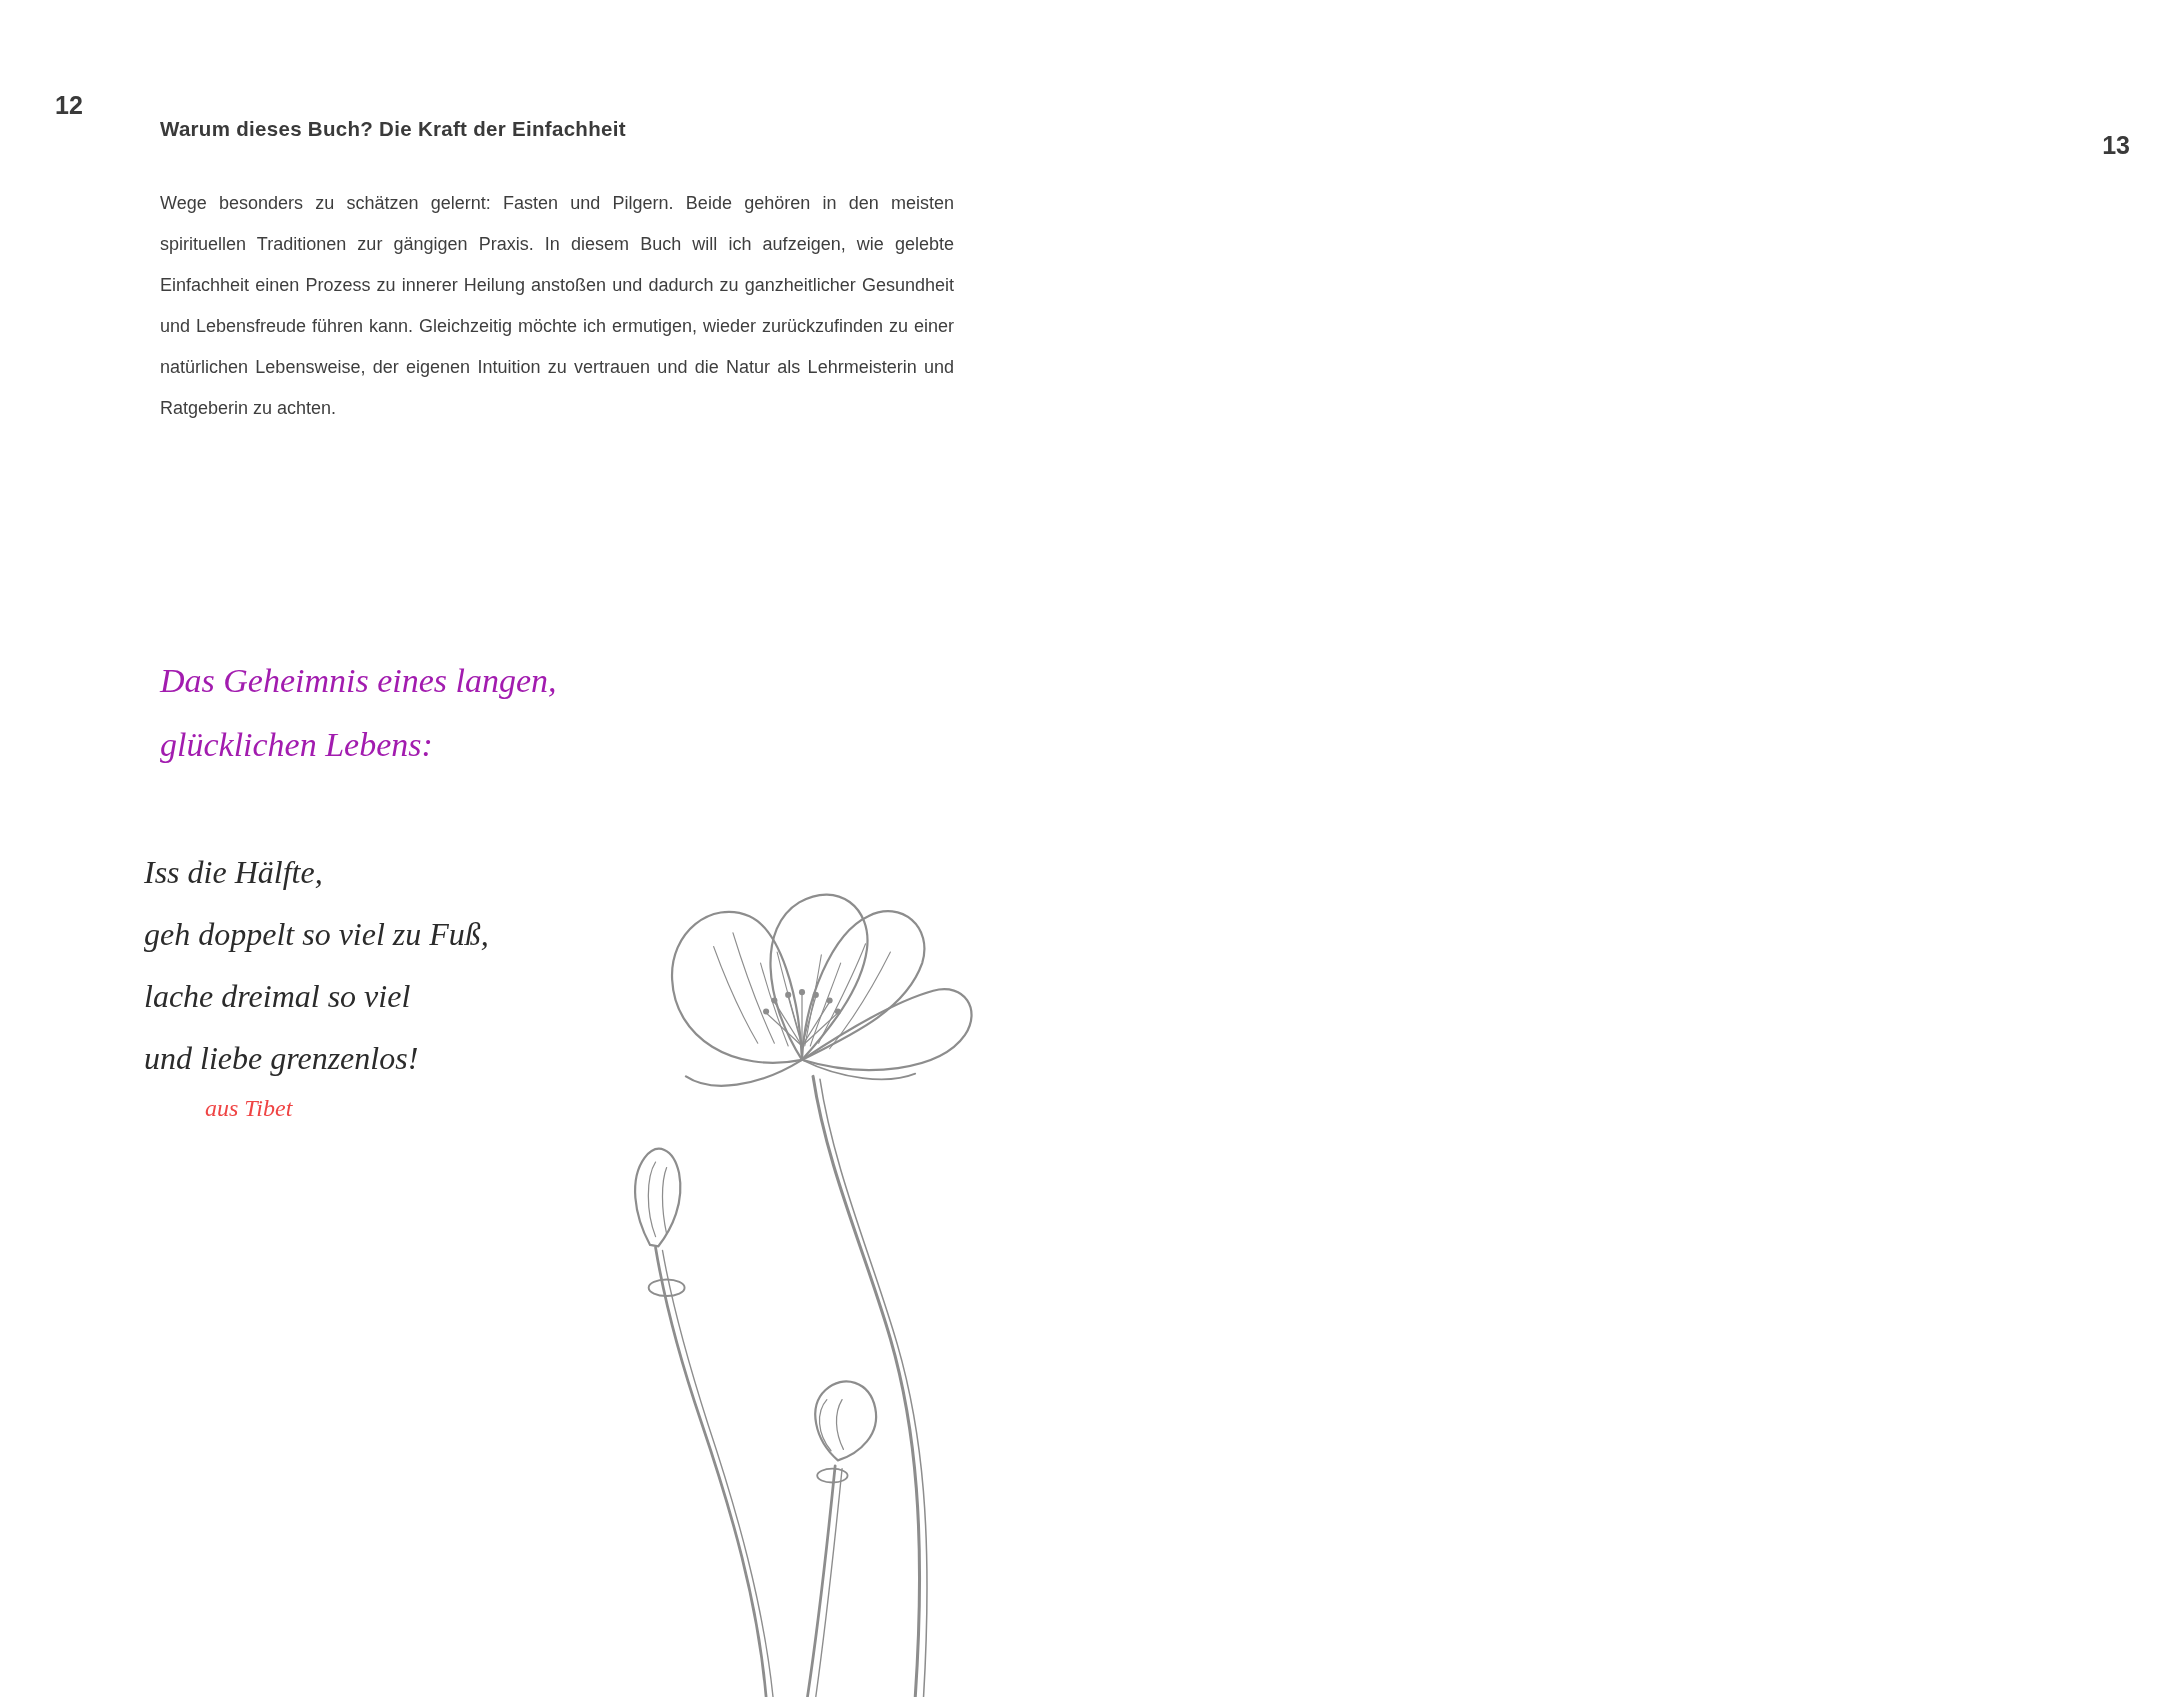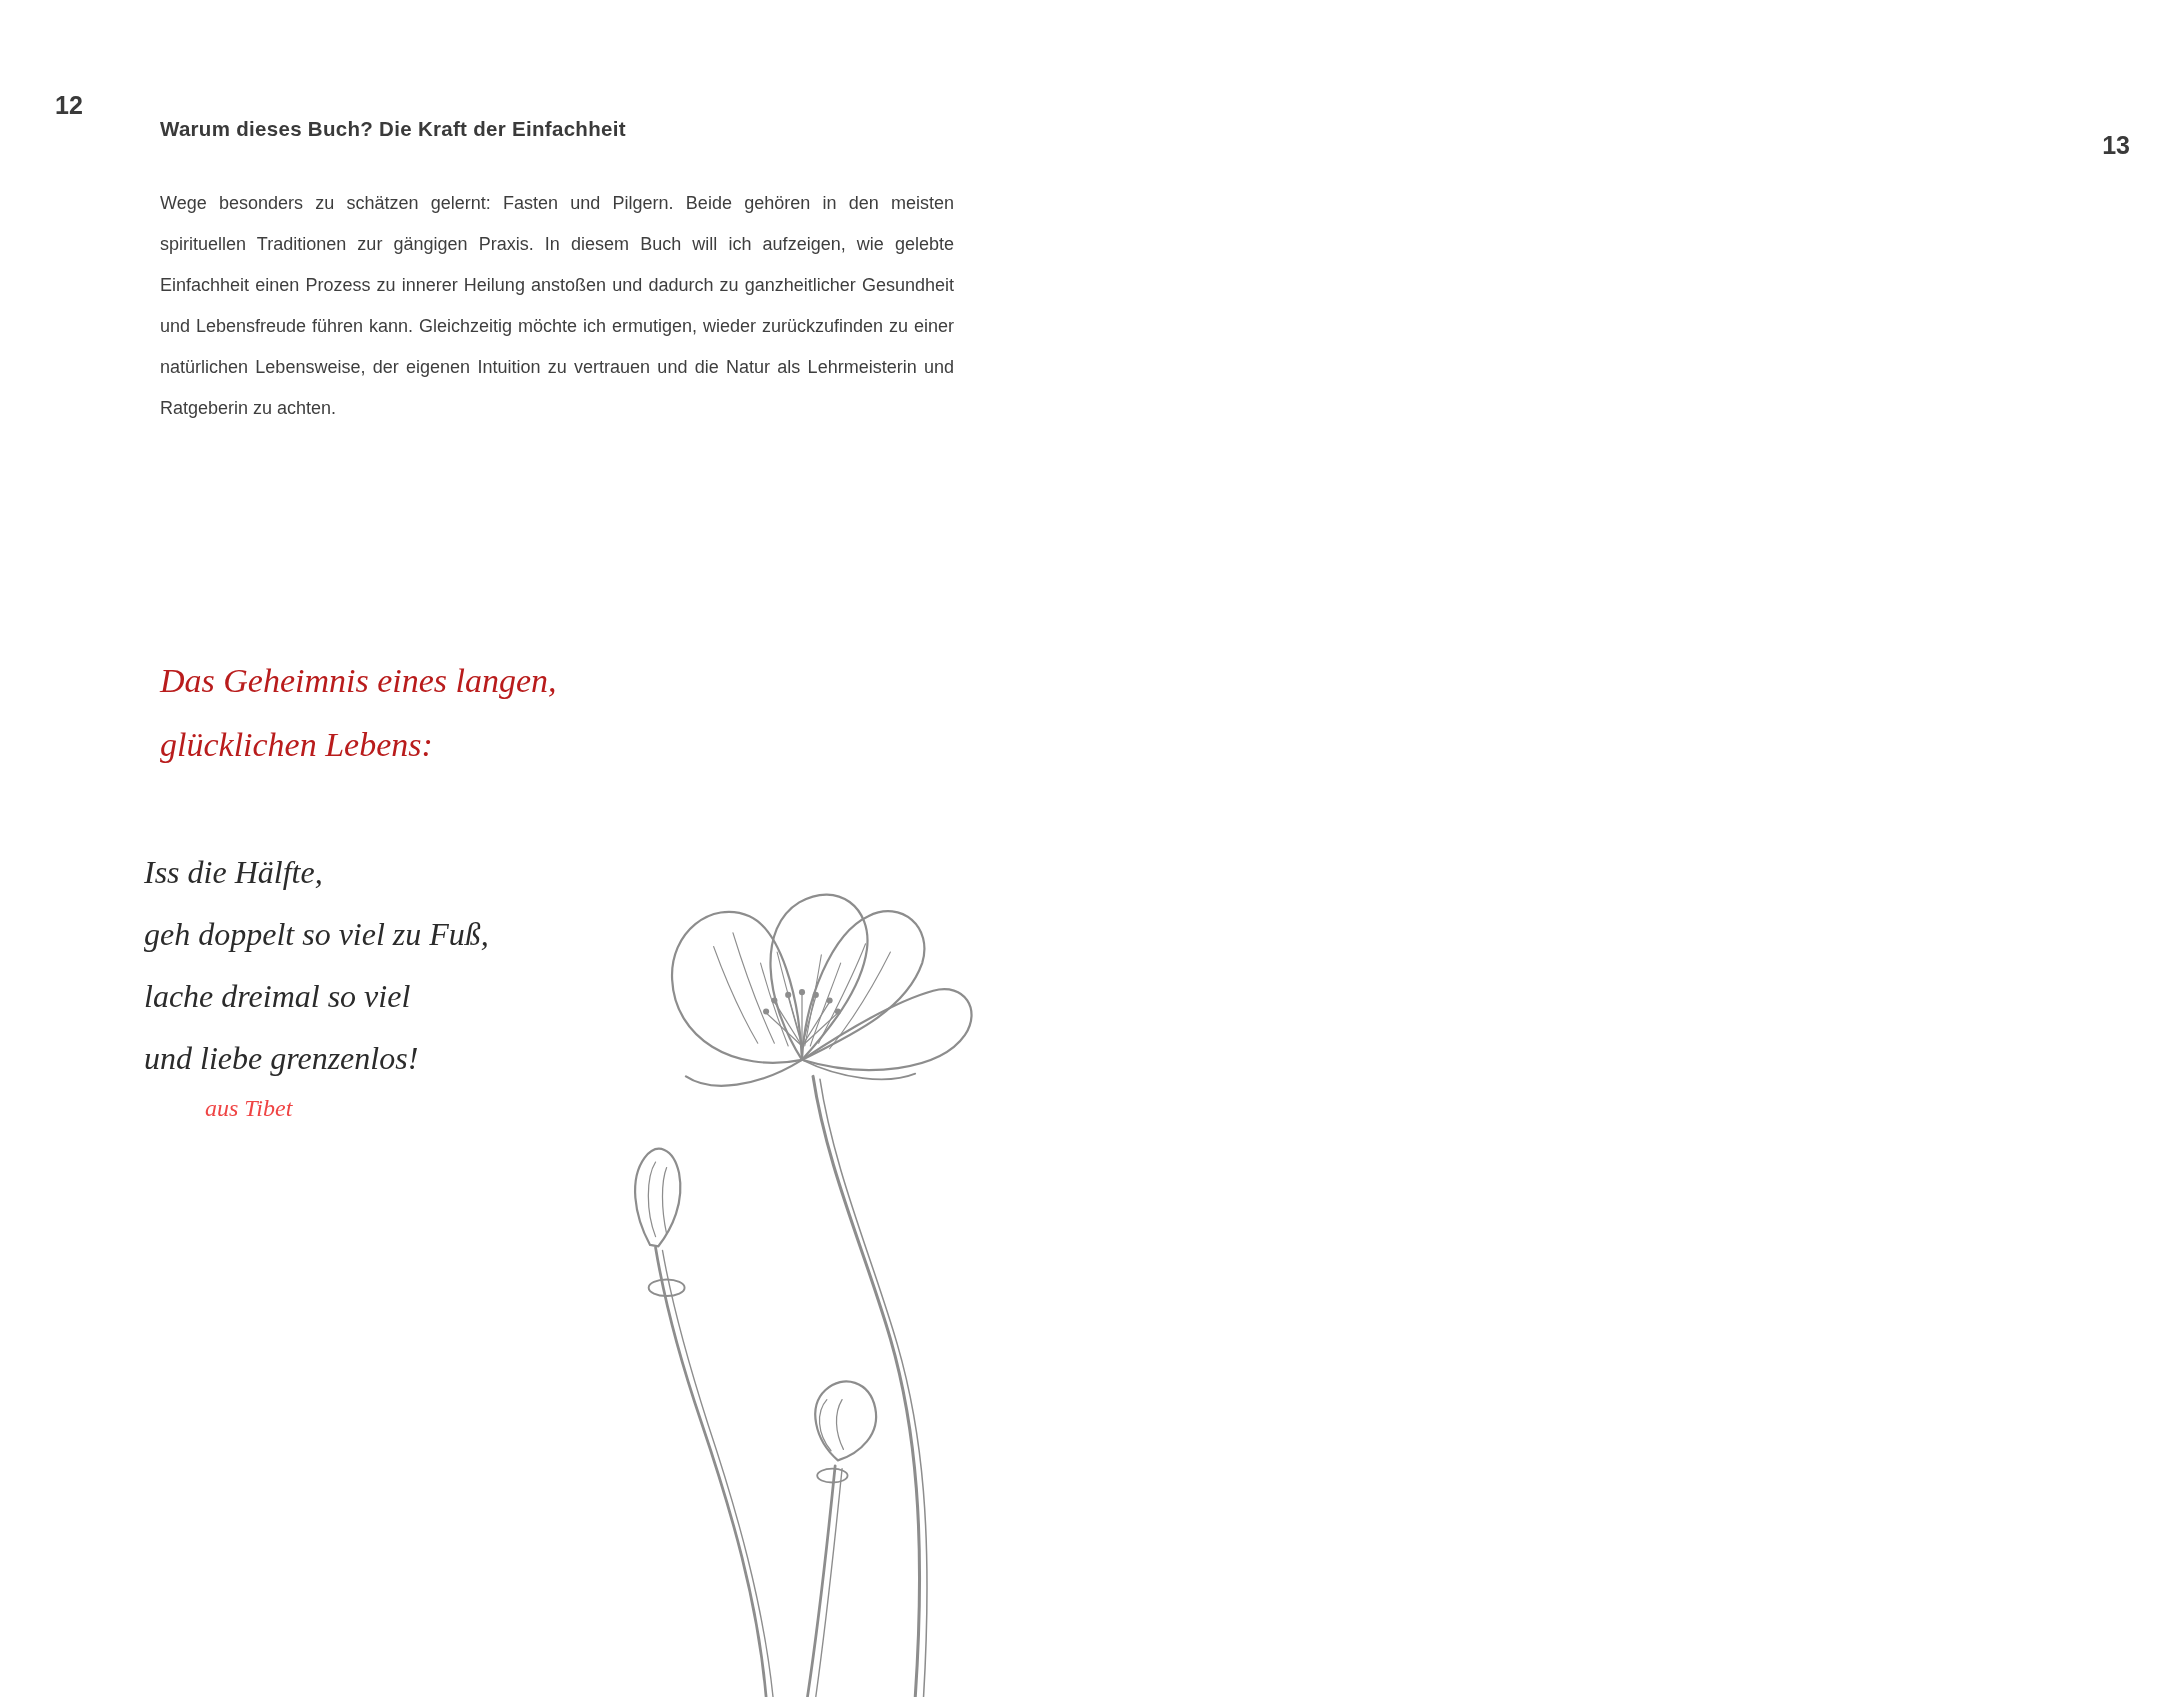--- a/index.html
+++ b/index.html
@@ -32,21 +32,21 @@
 
   .intro-par{
     position:absolute;left:160px;top:183px;width:794px;
     font-size:18px;line-height:41px;
     text-align:justify;color:#3e3e3e;
   }
 
   .quote-title{
     position:absolute;left:160px;top:649px;
     font-family:"Liberation Serif",serif;font-style:italic;
-    font-size:34px;line-height:64px;color:#b91c1c;
+    font-size:34px;line-height:64px;color:#a21caf;
   }
   .quote-body{
     position:absolute;left:144px;top:841px;
     font-family:"Liberation Serif",serif;font-style:italic;
     font-size:32px;line-height:62px;color:#2b2b2b;
   }
   .quote-attrib{
     position:absolute;left:205px;top:1095px;
     font-family:"Liberation Serif",serif;font-style:italic;
     font-size:24px;color:#ef4444;

